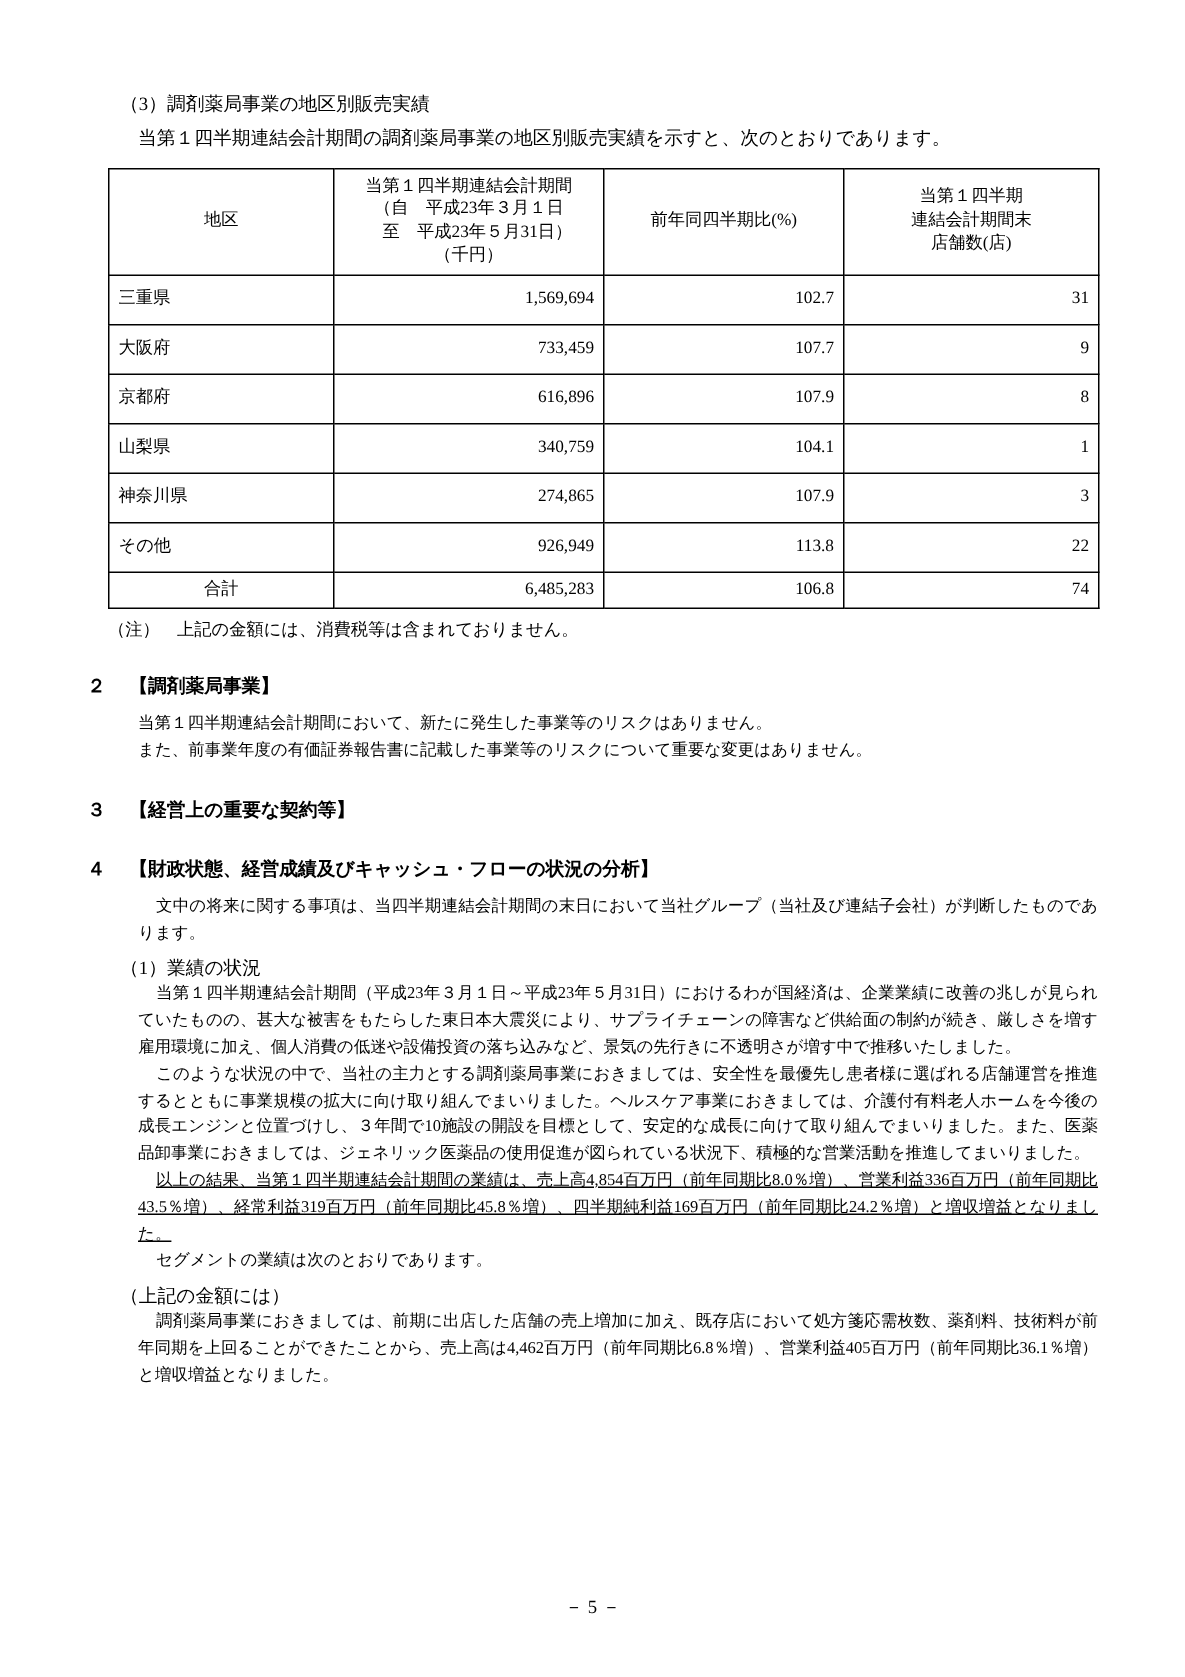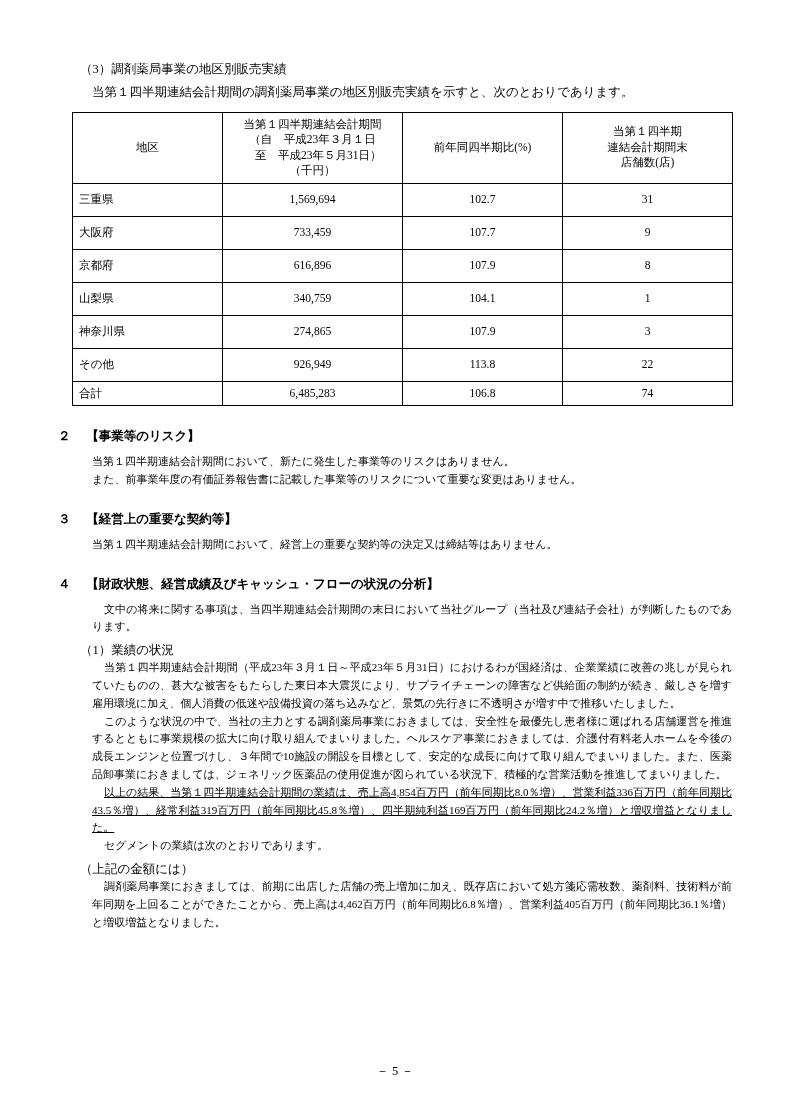--- a/index.html
+++ b/index.html
@@ -52,24 +52,24 @@
   }
   table.data th {
     text-align: center;
     height: 56px;
   }
   table.data td.region {
     text-align: left;
     height: 24px;
   }
   table.data td.num {
+    text-align: right;
+  }
+  table.data td.center {
     text-align: center;
-  }
-  table.data td.center {
-    text-align: left;
   }
   .col-region { width: 150px; }
   .col-amount { width: 180px; }
   .col-yoy { width: 160px; }
   .col-stores { width: 170px; }
   .note {
     font-size: 11.5px;
     margin: 6px 0 0 14px;
   }
   .sec-title {
@@ -164,36 +164,36 @@
       </tr>
       <tr>
         <td class="center">合計</td>
         <td class="num">6,485,283</td>
         <td class="num">106.8</td>
         <td class="num">74</td>
       </tr>
     </tbody>
   </table>
 
+  <div class="note">（注）　上記の金額には、消費税等は含まれておりません。</div>
 
   <div class="sec-block">
     <div class="sec-title indent1">
       <span>２</span>
-      　<span>【事業等のリスク】</span>
+      　<span>【調剤薬局事業】</span>
     </div>
     <p class="body-text" style="margin-top:8px;">当第１四半期連結会計期間において、新たに発生した事業等のリスクはありません。</p>
     <p class="body-text">また、前事業年度の有価証券報告書に記載した事業等のリスクについて重要な変更はありません。</p>
   </div>
 
   <div class="sec-block">
     <div class="sec-title indent1">
       <span>３</span>
       　<span>【経営上の重要な契約等】</span>
     </div>
-    <p class="body-text" style="margin-top:8px;">当第１四半期連結会計期間において、経営上の重要な契約等の決定又は締結等はありません。</p>
   </div>
 
   <div class="sec-block">
     <div class="sec-title indent1">
       <span>４</span>
       　<span>【財政状態、経営成績及びキャッシュ・フローの状況の分析】</span>
     </div>
     <p class="body-text para-block para" style="margin-top:8px;">文中の将来に関する事項は、当四半期連結会計期間の末日において当社グループ（当社及び連結子会社）が判断したものであります。</p>
     <div class="sub-head" style="margin-top:6px;">（1）業績の状況</div>
     <p class="body-text para-block para">当第１四半期連結会計期間（平成23年３月１日～平成23年５月31日）におけるわが国経済は、企業業績に改善の兆しが見られていたものの、甚大な被害をもたらした東日本大震災により、サプライチェーンの障害など供給面の制約が続き、厳しさを増す雇用環境に加え、個人消費の低迷や設備投資の落ち込みなど、景気の先行きに不透明さが増す中で推移いたしました。</p>

